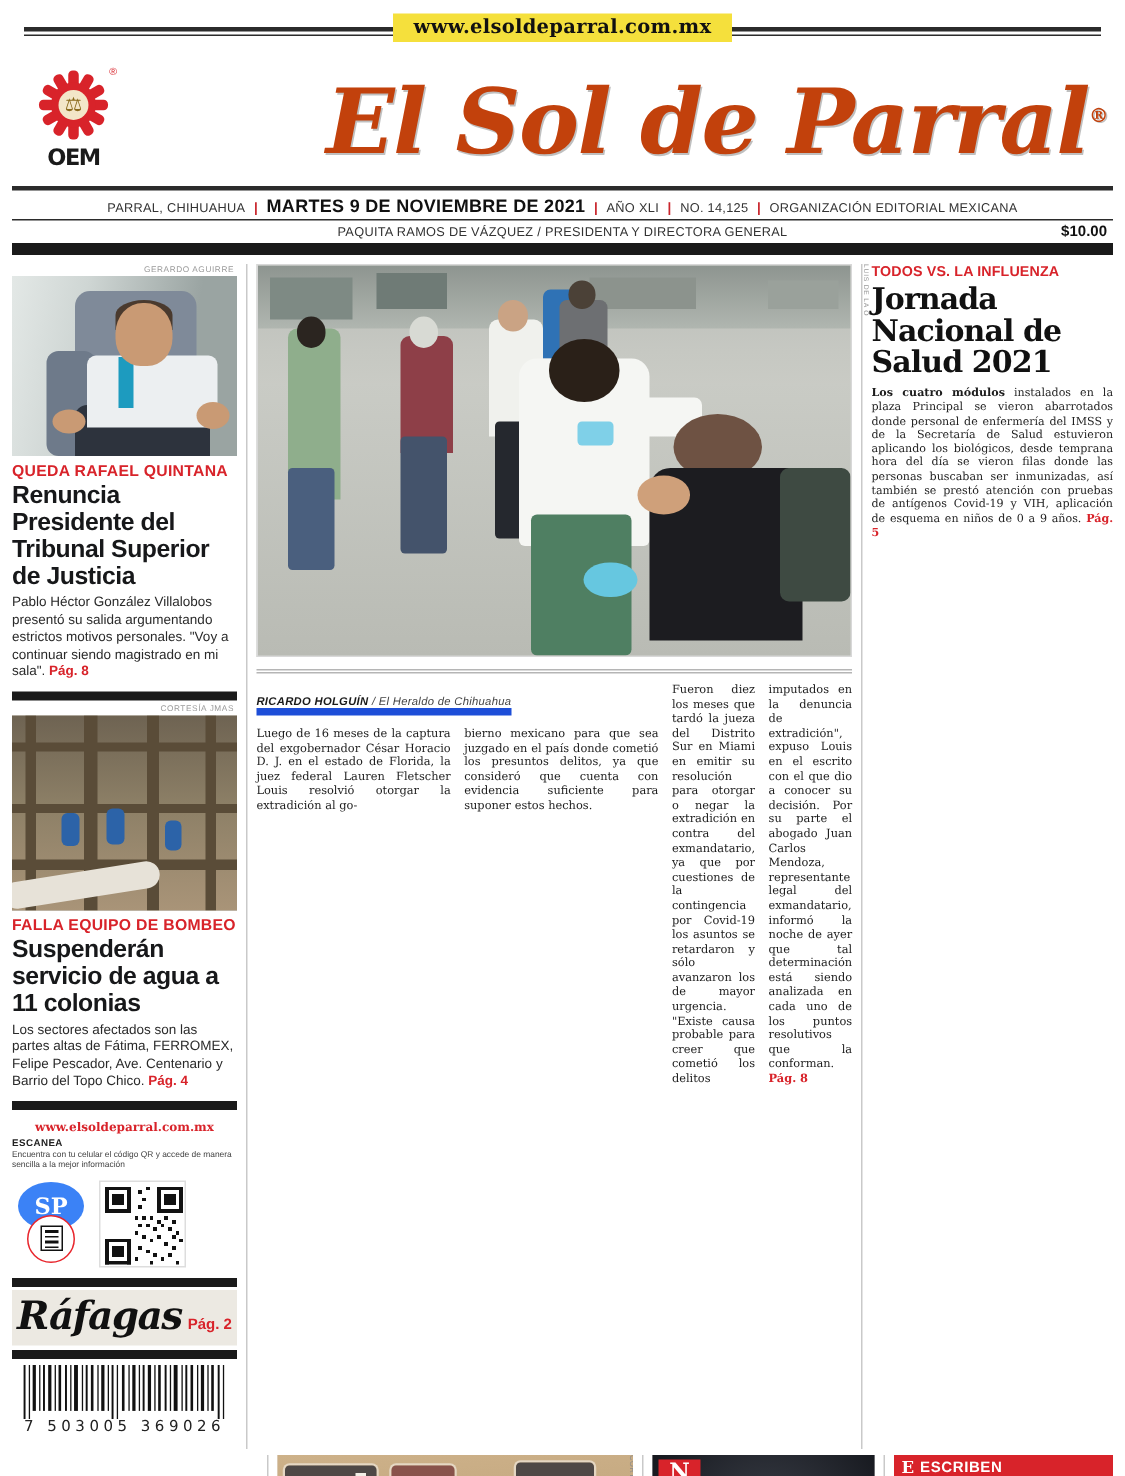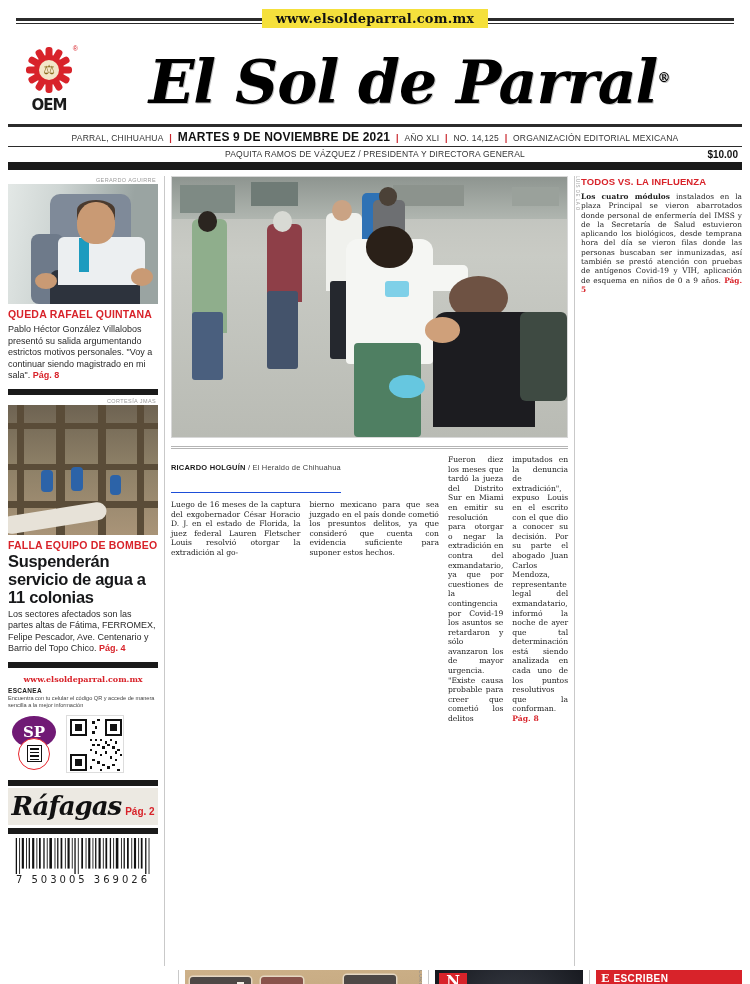--- a/index.html
+++ b/index.html
@@ -31,23 +31,24 @@
   .oem-sun .inner { position:absolute; left:13px; top:13px; width:20px; height:20px; border-radius:50%; background:#f3e6c8; }
   .oem-sun .glyph { position:absolute; left:0; top:0; width:46px; height:46px; display:flex; align-items:center; justify-content:center;
                     font-size:13px; color:#8a6a1c; font-family:"DejaVu Serif", serif; }
   .oem-reg { position:absolute; right:-6px; top:-2px; font-size:7px; color:#d8232a; }
   .oem-word { margin-top:3px; font-weight:bold; font-size:15px; letter-spacing:-1px; color:#1a1a1a;
               font-family:"DejaVu Sans", sans-serif; }
   .title-wrap { flex:1; position:relative; text-align:center; }
   .title {
     font-family:"DejaVu Serif", serif;
     font-weight:bold; font-style:italic;
-    font-size:60px; line-height:73px; color:#000000;
+    font-size:60px; line-height:73px; color:#c2410c;
     letter-spacing:-1px; white-space:nowrap;
     text-shadow:1px 1px 0 rgba(0,0,0,.25);
+    text-align:right;
   }
   .title .reg { font-size:13px; font-style:normal; vertical-align:super; }
 
   
   .dateband { border-top:3px solid #2b2b2b; border-bottom:1px solid #2b2b2b; padding:3px 0 2px; }
   .dateline { text-align:center; font-size:9px; letter-spacing:.2px; color:#333; font-weight:bold; }
   .dateline .big { font-size:12px; color:#111; }
   .dateline .sep { color:#c9252c; font-weight:bold; padding:0 3px; }
   .dateline .light { font-weight:normal; font-size:8.5px; }
   .dirband { display:flex; align-items:center; justify-content:center; position:relative;
@@ -93,43 +94,43 @@
   .deck { font-size:9px; line-height:11.5px; color:#2a2a2a; margin-top:3px; }
   .pag { color:#d8232a; font-weight:bold; }
   .hrule { height:6px; background:#1a1a1a; margin:7px 0 2px; }
 
   
   .main-kicker { color:#8a8f93; font-weight:bold; font-size:12.5px; letter-spacing:.4px; margin:9px 0 1px; }
   .main-hl {
     font-family:"DejaVu Serif", serif; font-weight:bold;
     font-size:42px; line-height:46px; letter-spacing:-1.4px; color:#0d0d0d;
   }
-  .byline { font-size:7.5px; font-weight:bold; color:#1a1a1a; letter-spacing:.2px; border-bottom:1px solid #1d4ed8;
-            padding-bottom:20px; margin:8px 0 0; display:inline-block; }
+  .byline { font-size:7.5px; font-weight:bold; color:#1a1a1a; letter-spacing:.2px; border-bottom:5px solid #1d4ed8;
+            padding-bottom:0; margin:8px 0 0; display:inline-block;font-style:italic; }
   .byline .src { font-weight:normal; color:#444; }
   .subhead { font-family:"DejaVu Serif", serif; font-weight:bold; font-size:12.2px; line-height:14.5px; color:#15171a; margin-top:7px; }
   .body-cols { display:flex; gap:9px; margin-top:7px; }
   .bcol { flex:1; font-family:"DejaVu Serif", serif; font-size:7.6px; line-height:9.6px; text-align:justify; color:#1d1d1d; }
   .dblrule { border-top:1px solid #b5b5b5; border-bottom:1px solid #b5b5b5; height:3px; margin:8px 0 0; }
 
   
   .r-kicker { color:#d8232a; font-weight:bold; font-size:9.5px; letter-spacing:.1px; }
   .r-hl { font-family:"DejaVu Serif", serif; font-weight:bold; font-size:20px; line-height:21px; color:#111; letter-spacing:-.6px; margin-top:2px; }
   .r-body { font-family:"DejaVu Serif", serif; font-size:7.4px; line-height:9.3px; text-align:justify; color:#1d1d1d; margin-top:5px; }
   .r-body b { font-weight:bold; }
   .vstrip { position:absolute; left:-8px; top:0; width:7px; height:120px;
             writing-mode:vertical-rl; font-size:4.5px; color:#999; letter-spacing:.5px; }
 
   
   .qr-url { text-align:center; font-family:"DejaVu Serif", serif; font-weight:bold; font-size:8px; color:#d8232a; padding:4px 0 3px; }
   .escanea-t { font-size:6.5px; font-weight:bold; letter-spacing:.3px; color:#222; }
   .escanea-d { font-size:5.6px; line-height:7px; color:#444; margin-top:1px; }
   .qr-row { display:flex; align-items:center; gap:10px; margin-top:6px; padding-left:4px; }
   .sp-badge { position:relative; width:44px; height:56px; }
-  .sp-badge .circ { position:absolute; left:0; top:0; width:44px; height:32px; border-radius:50%; background:#701a75;
+  .sp-badge .circ { position:absolute; left:0; top:0; width:44px; height:32px; border-radius:50%; background:#3b82f6;
                     display:flex; align-items:center; justify-content:center; color:#fff; font-weight:bold;
                     font-family:"DejaVu Serif", serif; font-size:15px; }
   .sp-badge .ring { position:absolute; left:6px; top:22px; width:32px; height:32px; border-radius:50%; border:1.6px solid #e8262d; background:#fff;
                     display:flex; align-items:center; justify-content:center; }
   .sp-badge .paper { width:15px; height:17px; background:#fff; border:1.6px solid #111; }
   .sp-badge .paper i { display:block; height:1.6px; background:#111; margin:2px 2px 0; }
   .qr-box { width:58px; height:58px; padding:3px; border:1px solid #ddd; background:#fff; }
   .qr-box svg { display:block; }
 
   .rafagas { background:#ece9e2; display:flex; align-items:baseline; justify-content:center; gap:4px; padding:3px 0 4px; }
@@ -221,20 +222,21 @@
           <div class="chairL"></div>
         <div class="lap"></div>
           <div class="shirt"></div>
           <div class="tie"></div>
         <div class="hair"></div>
           <div class="head"></div>
         <div class="hand1"></div>
           <div class="hand2"></div>
       </div>
       <div class="kicker">QUEDA RAFAEL QUINTANA</div>
+      <div class="hl-sm">Renuncia Presidente del Tribunal Superior de Justicia</div>
       <div class="deck"><span>Pablo Héctor González Villalobos presentó su salida argumentando estrictos motivos personales. "Voy a continuar siendo magistrado en mi sala".</span> <span class="pag">Pág. 8</span></div>
 
       <div class="hrule"></div>
 
       <div class="credit">CORTESÍA JMAS</div>
       <div class="photo p2">
         <div class="bg"></div>
         <div class="beam" style="left:6%;top:0;width:7px;height:100%;"></div>
         <div class="beam" style="left:32%;top:0;width:9px;height:100%;"></div>
         <div class="beam" style="left:60%;top:0;width:8px;height:100%;"></div>
@@ -437,20 +439,21 @@
           <div class="bcol"><span>imputados en la denuncia de extradición", expuso Louis en el escrito con el que dio a conocer su decisión. Por su parte el abogado Juan Carlos Mendoza, representante legal del exmandatario, informó la noche de ayer que tal determinación está siendo analizada en cada uno de los puntos resolutivos que la conforman.</span> <span class="pag">Pág. 8</span></div>
         </div>
       </div>
     </div>
 
     <div class="vline"></div>
 
     <div class="col-right" style="position:relative">
       <div class="vstrip">LUIS DE LA O</div>
       <div class="r-kicker">TODOS VS. LA INFLUENZA</div>
+      <div class="r-hl">Jornada Nacional de Salud 2021</div>
       <div class="r-body">
         <b>Los cuatro módulos</b><span> instalados en la plaza Principal se vieron abarrotados donde personal de enfermería del IMSS y de la Secretaría de Salud estuvieron aplicando los biológicos, desde temprana hora del día se vieron filas donde las personas buscaban ser inmunizadas, así también se prestó atención con pruebas de antígenos Covid-19 y VIH, aplicación de esquema en niños de 0 a 9 años.</span>
         <span class="pag">Pág. 5</span>
       </div>
     </div>
   </div>
 
   <div class="bottom">
     <div style="width:164px"></div>
     <div class="vline"></div>

